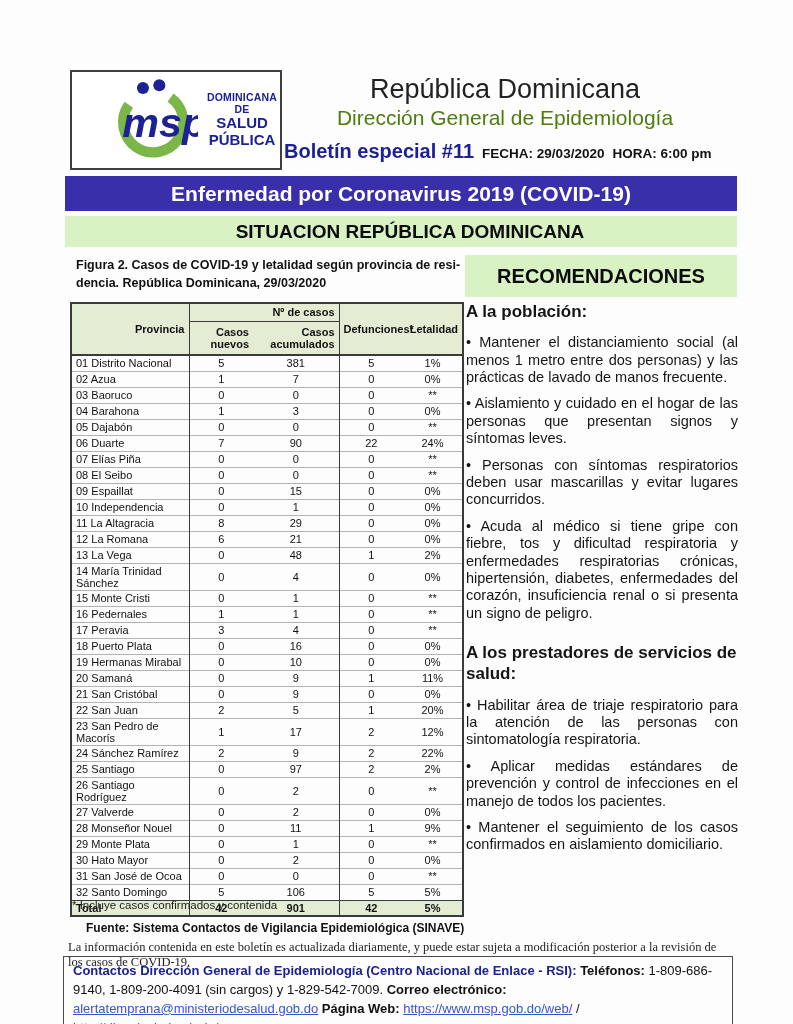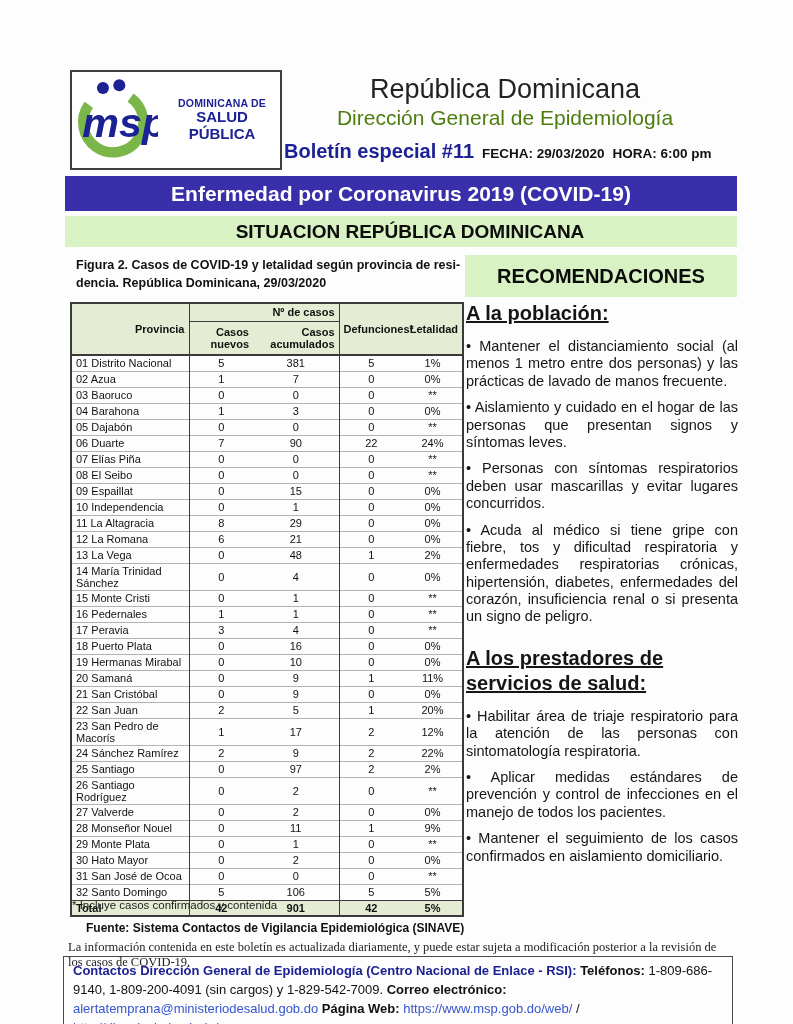--- a/index.html
+++ b/index.html
@@ -6,21 +6,21 @@
   body { background: #ffffff; font-family: "Liberation Sans", sans-serif; }
   .page {
     position: relative; width: 793px; height: 1024px;
     background: #fdfdfd; overflow: hidden; color: #1a1a1a;
   }
 
   
   .logo-box {
     position: absolute; left: 70px; top: 70px; width: 212px; height: 100px;
     border: 2px solid #3f3f3f; background: #fff;
-    display: flex; align-items: center; justify-content: center; gap: 6px;
+    display: flex; align-items: center; justify-content: center; gap: 6px; padding-left: 40px;
   }
   .logo-text { text-align: center; color: var(--navy, #1c2193); line-height: 1.1; }
   .logo-text .l1 { font-size: 10.5px; font-weight: bold; letter-spacing: 0.2px; }
   .logo-text .l2 { font-size: 15px; font-weight: bold; }
   .title1 {
     position: absolute; left: 300px; top: 74px; width: 410px;
     text-align: center; font-size: 27px; color: #222;
   }
   .title2 {
     position: absolute; left: 300px; top: 106px; width: 410px;
@@ -89,36 +89,36 @@
     position: absolute; left: 68px; top: 940px; width: 665px;
     font-family: "Liberation Serif", serif; font-size: 12.5px; color: #222;
   }
 
   
   .right-col {
     position: absolute; left: 466px; top: 301px; width: 272px;
     font-size: 14.5px; line-height: 1.2; text-align: justify; color: #151515;
   }
   .right-col h3 {
-    font-size: 20px; font-weight: bold; text-decoration: underline;
+    font-size: 17px; font-weight: bold; 
     margin-bottom: 12px; text-align: left; line-height: 1.25;
   }
   .right-col h3.second { margin-top: 20px; }
   .right-col p.bullet { margin-bottom: 9px; }
 
   
   .contacts-box {
     position: absolute; left: 63px; top: 956px; width: 670px;
     border: 1.5px solid #4a4a4a; padding: 5px 9px;
     font-size: 13px; line-height: 1.45; color: #111;
   }
   .contacts-box .lead { font-weight: bold; color: var(--navy, #1c2193); }
   .contacts-box .lbl { font-weight: bold; color: #111; }
   .contacts-box a, .contacts-box .link {
-    color: var(--link-blue, #3554cf); cursor: pointer;
+    color: var(--link-blue, #3554cf); text-decoration: underline; cursor: pointer;
   }
 </style>
 </head>
 <body>
 
 <div class="page">
 
   <div class="logo-box">
     <span>
       <svg width="86" height="86" viewBox="0 0 100 100">

